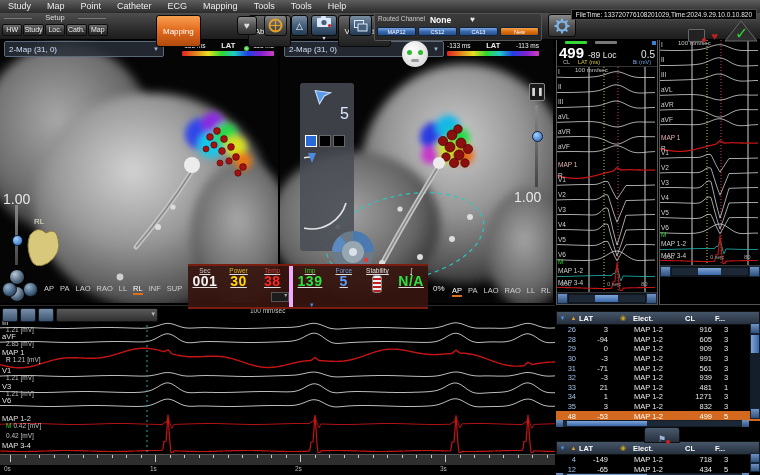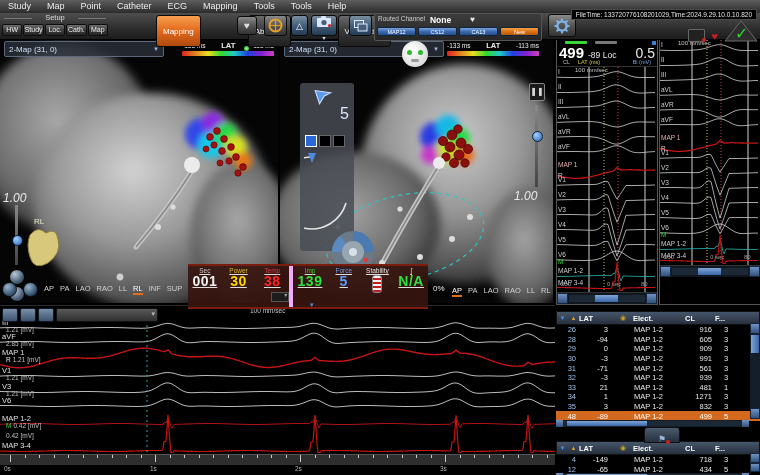--- a/index.html
+++ b/index.html
@@ -56,21 +56,21 @@
   #map-left .scalebar{right:4px;} #map-right .scalebar{right:14px;}
   .scale-txt{display:flex;justify-content:space-between;align-items:center;font-size:6.5px;color:#eee;}
   .scale-name{font-weight:bold;font-size:7.5px;}
   .scale-grad{height:5px;margin-top:1px;border-radius:1px;
     background:linear-gradient(90deg,#e02020,#e08020,#e8e020,#30d830,#20c8c8,#2040e0,#8020d0,#d040c0);}
   .led{position:absolute;width:5px;height:5px;border-radius:50%;background:radial-gradient(#8fff8f,#1da01d);z-index:10;}
   .orient-row{position:absolute;bottom:6px;display:flex;gap:6px;z-index:10;align-items:center;}
   .orient{font-size:7.5px;color:#cfcfcf;}
   .orient.active{color:#fff;border-bottom:2px solid #e07018;}
   .knob{width:13px;height:13px;border-radius:50%;background:radial-gradient(circle at 35% 30%,#9ab4cc,#3c5a78 60%,#1c2c40);border:1px solid #111;}
-  .zoom-label{position:absolute;font-size:12px;color:#e8e8e8;z-index:10;font-style:italic;}
+  .zoom-label{position:absolute;font-size:14px;color:#e8e8e8;z-index:10;}
   .vslider{position:absolute;width:3px;background:linear-gradient(#888,#444);z-index:9;}
   .vknob{position:absolute;width:9px;height:9px;border-radius:50%;background:radial-gradient(circle at 35% 30%,#9fd0ff,#2a64b8);border:1px solid #0a2038;z-index:10;}
   .round-ctl{position:absolute;width:14px;height:14px;border-radius:50%;z-index:10;
              background:radial-gradient(circle at 35% 30%,#b8c8d8,#4a6078 60%,#202e3c);border:1px solid #000;}
   .ref-label{position:absolute;font-size:8px;color:#e8e8c8;z-index:10;}
   #face-icon{position:absolute;left:122px;top:2px;width:26px;height:26px;border-radius:50%;
              background:radial-gradient(circle at 40% 35%,#fff,#cfcfcf);z-index:11;}
   .eye{position:absolute;top:9px;width:5px;height:5px;border-radius:50%;background:#2fb82f;}
   #face-icon .mouth{position:absolute;left:9px;top:18px;width:8px;height:3px;border-radius:2px;background:#9a9a9a;}
   #tool-panel{position:absolute;left:20px;top:44px;width:54px;height:168px;background:rgba(72,76,84,.85);
@@ -101,21 +101,21 @@
   .ep{position:absolute;top:0;width:100px;height:264px;border:1px solid #555;background:#000;
       display:flex;flex-direction:column;}
   .ep-head{position:relative;height:26px;border-bottom:1px solid #333;}
   .ep-bars{position:absolute;left:8px;top:1px;display:flex;gap:8px;}
   .bar{width:22px;height:3px;border-radius:1px;}
   .bar.green{background:#35d835;} .bar.gray{background:#787878;}
   .ep-corner{position:absolute;right:1px;top:1px;width:4px;height:4px;background:#3a7fd4;}
   .ep-nums{position:absolute;left:2px;top:4px;width:96px;display:flex;align-items:baseline;}
   .ep-cl{font-size:15px;font-weight:bold;color:#fff;}
   .ep-lat{font-size:8.5px;color:#e8e8e8;margin-left:4px;}
-  .ep-bi{font-size:14px;color:#e8e8e8;margin-left:auto;}
+  .ep-bi{font-size:10px;color:#e8e8e8;margin-left:auto;}
   .ep-subs{position:absolute;left:6px;top:19px;width:92px;display:flex;font-size:5.5px;}
   .ep-sub-cl{color:#bbb;} .ep-sub-lat{color:#d8c838;margin-left:8px;} .ep-sub-bi{color:#6fa8e8;margin-left:auto;margin-right:4px;}
   .ep-wave{position:relative;height:225px;}
   .ep-speed{position:absolute;left:18px;top:0px;font-size:6px;color:#c8c8c8;z-index:5;}
   .lead-label{position:absolute;left:1px;font-size:6.5px;color:#d0d0d0;z-index:5;}
   .lead-label.red{color:#e8b0b0;} .lead-label.grn{color:#2fd42f;}
   .t-label{position:absolute;top:214px;font-size:6px;color:#9a9a9a;z-index:5;}
   .ep-scroll{height:11px;background:#10161e;display:flex;align-items:center;border-top:1px solid #333;}
   .sc-btn{width:9px;height:9px;background:linear-gradient(#6f93c4,#31507c);border:1px solid #15253c;}
   .sc-track{flex:1;height:7px;background:#1c2836;margin:0 1px;position:relative;}
@@ -796,21 +796,21 @@
           <div class="trow">
             <span class="c0">35</span>
             <span class="c1">3</span>
             <span class="c2"></span>
             <span class="c3">MAP 1-2</span>
             <span class="c4">832</span>
             <span class="c5">3</span>
           </div>
           <div class="trow sel">
             <span class="c0">48</span>
-            <span class="c1">-89</span>
+            <span class="c1">-53</span>
             <span class="c2"></span>
             <span class="c3">MAP 1-2</span>
             <span class="c4">499</span>
             <span class="c5">5</span>
           </div>
         </div>
         <div class="vscroll" style="top: 12px; height: 96px;">
           <span class="vs-btn"></span>
           <span class="vs-thumb"></span>
           <span class="vs-fill"></span>

